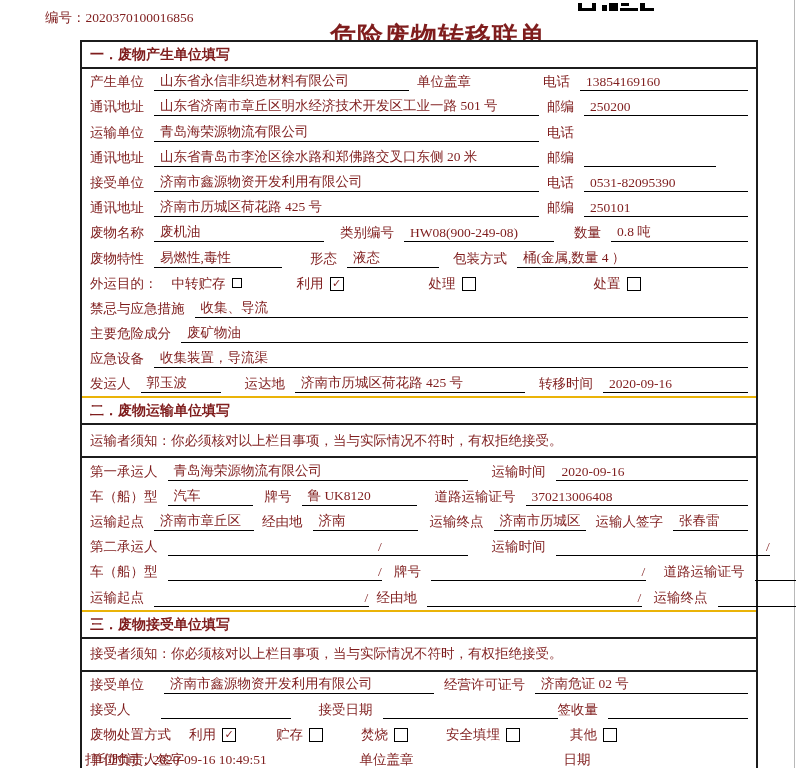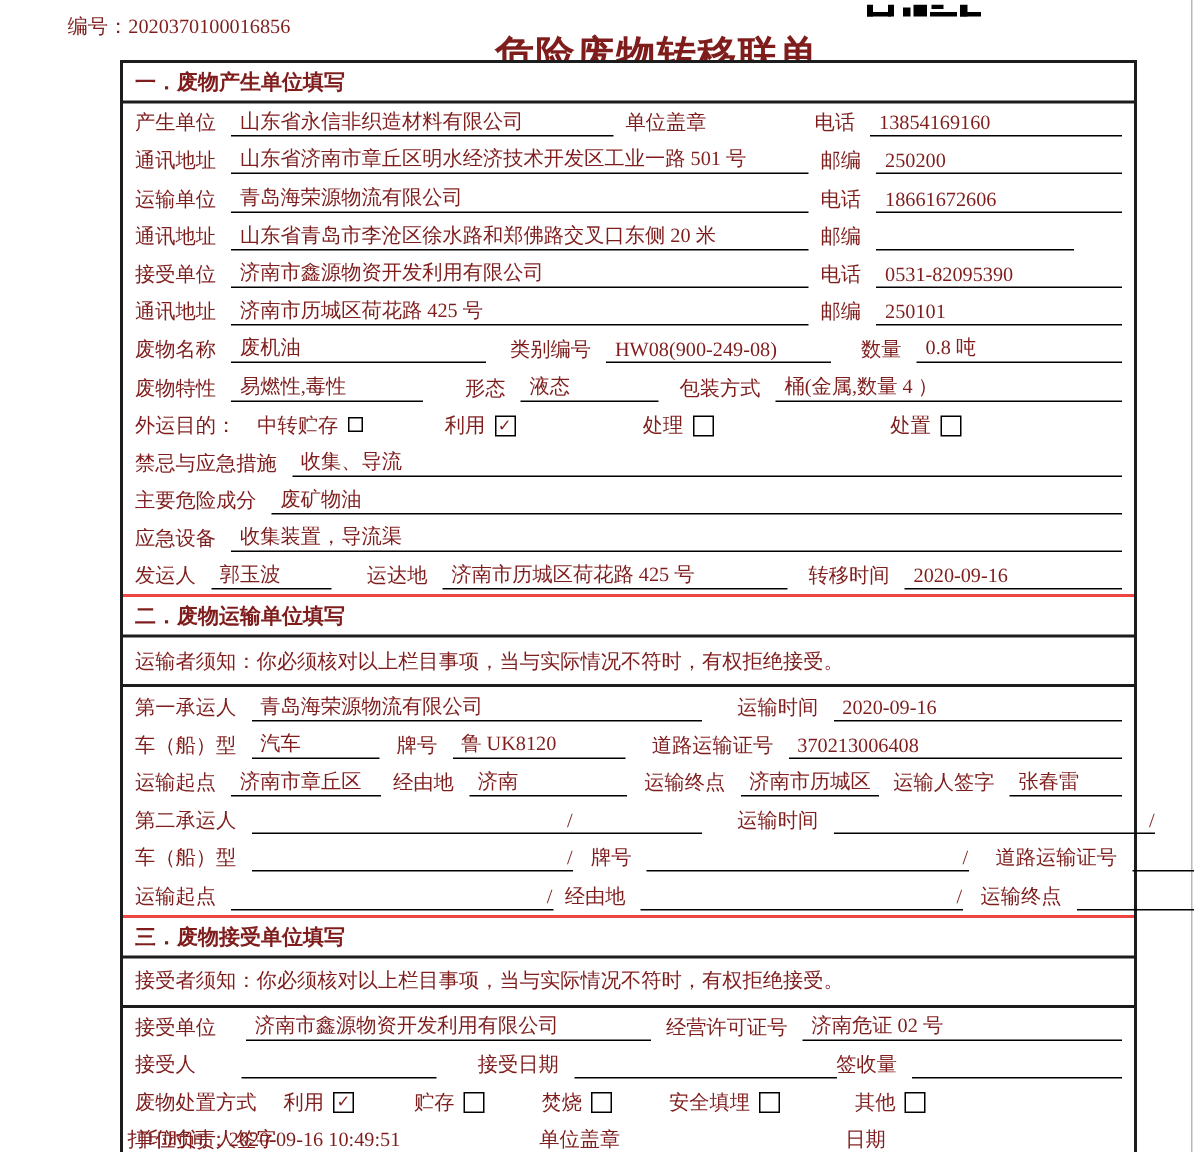--- a/index.html
+++ b/index.html
@@ -8,21 +8,21 @@
   .screen-edge{position:absolute;top:0;right:1px;width:1px;height:100%;background:#b8b8b8;}
   
   #serial{position:absolute;left:45px;top:9px;white-space:nowrap;}
   #doc-title{position:absolute;left:330px;top:19px;font-family:"Liberation Sans","DejaVu Sans",sans-serif;
              font-weight:bold;font-size:26px;letter-spacing:1px;white-space:nowrap;}
   #stamp{position:absolute;left:578px;top:0;width:76px;height:9px;}
   
   #form-table{position:absolute;left:80px;top:40px;width:678px;border:2px solid #1c1c1c;
               box-sizing:border-box;background:#fff;display:flex;flex-direction:column;}
   .sec-header{font-family:"Liberation Sans","DejaVu Sans",sans-serif;font-weight:bold;font-size:14px;
-              padding:4px 8px 3px 8px;border-top:2px solid #ef4444;border-bottom:2px solid #1c1c1c;
+              padding:4px 8px 3px 8px;border-top:2px solid #eab308;border-bottom:2px solid #1c1c1c;
               min-height:17px;}
   .sec-header.first{border-top:none;}
   .note-row{display:flex;align-items:center;min-height:27px;padding:2px 8px;border-bottom:2px solid #1c1c1c;}
   .row{display:flex;align-items:flex-end;min-height:25.2px;padding:0 8px 3px 8px;box-sizing:border-box;}
   .lbl{white-space:nowrap;margin-right:10px;flex:none;}
   .val{border-bottom:1px solid #000;white-space:nowrap;padding:0 4px 0 6px;min-height:17px;
        box-sizing:border-box;overflow:hidden;flex:none;}
   .val.slash{padding-left:32%;}
   .chk{white-space:nowrap;flex:none;display:flex;align-items:center;}
   .chk-t{margin-right:6px;}
@@ -70,21 +70,20 @@
       <div class="row">
         <span class="lbl">通讯地址</span>
         <span class="val" style="width: 385px;">山东省济南市章丘区明水经济技术开发区工业一路 501 号</span>
         <span class="lbl" style="margin-left: 8px;">邮编</span>
         <span class="val" style="flex: 1 1 0%;">250200</span>
       </div>
       <div class="row">
         <span class="lbl">运输单位</span>
         <span class="val" style="width: 385px;">青岛海荣源物流有限公司</span>
         <span class="lbl" style="margin-left: 8px;">电话</span>
-        <span class="val" style="flex: 1 1 0%;">18661672606</span>
       </div>
       <div class="row">
         <span class="lbl">通讯地址</span>
         <span class="val" style="width: 385px;">山东省青岛市李沧区徐水路和郑佛路交叉口东侧 20 米</span>
         <span class="lbl" style="margin-left: 8px;">邮编</span>
         <span class="val" style="width: 132px;"></span>
       </div>
       <div class="row">
         <span class="lbl">接受单位</span>
         <span class="val" style="width: 385px;">济南市鑫源物资开发利用有限公司</span>

